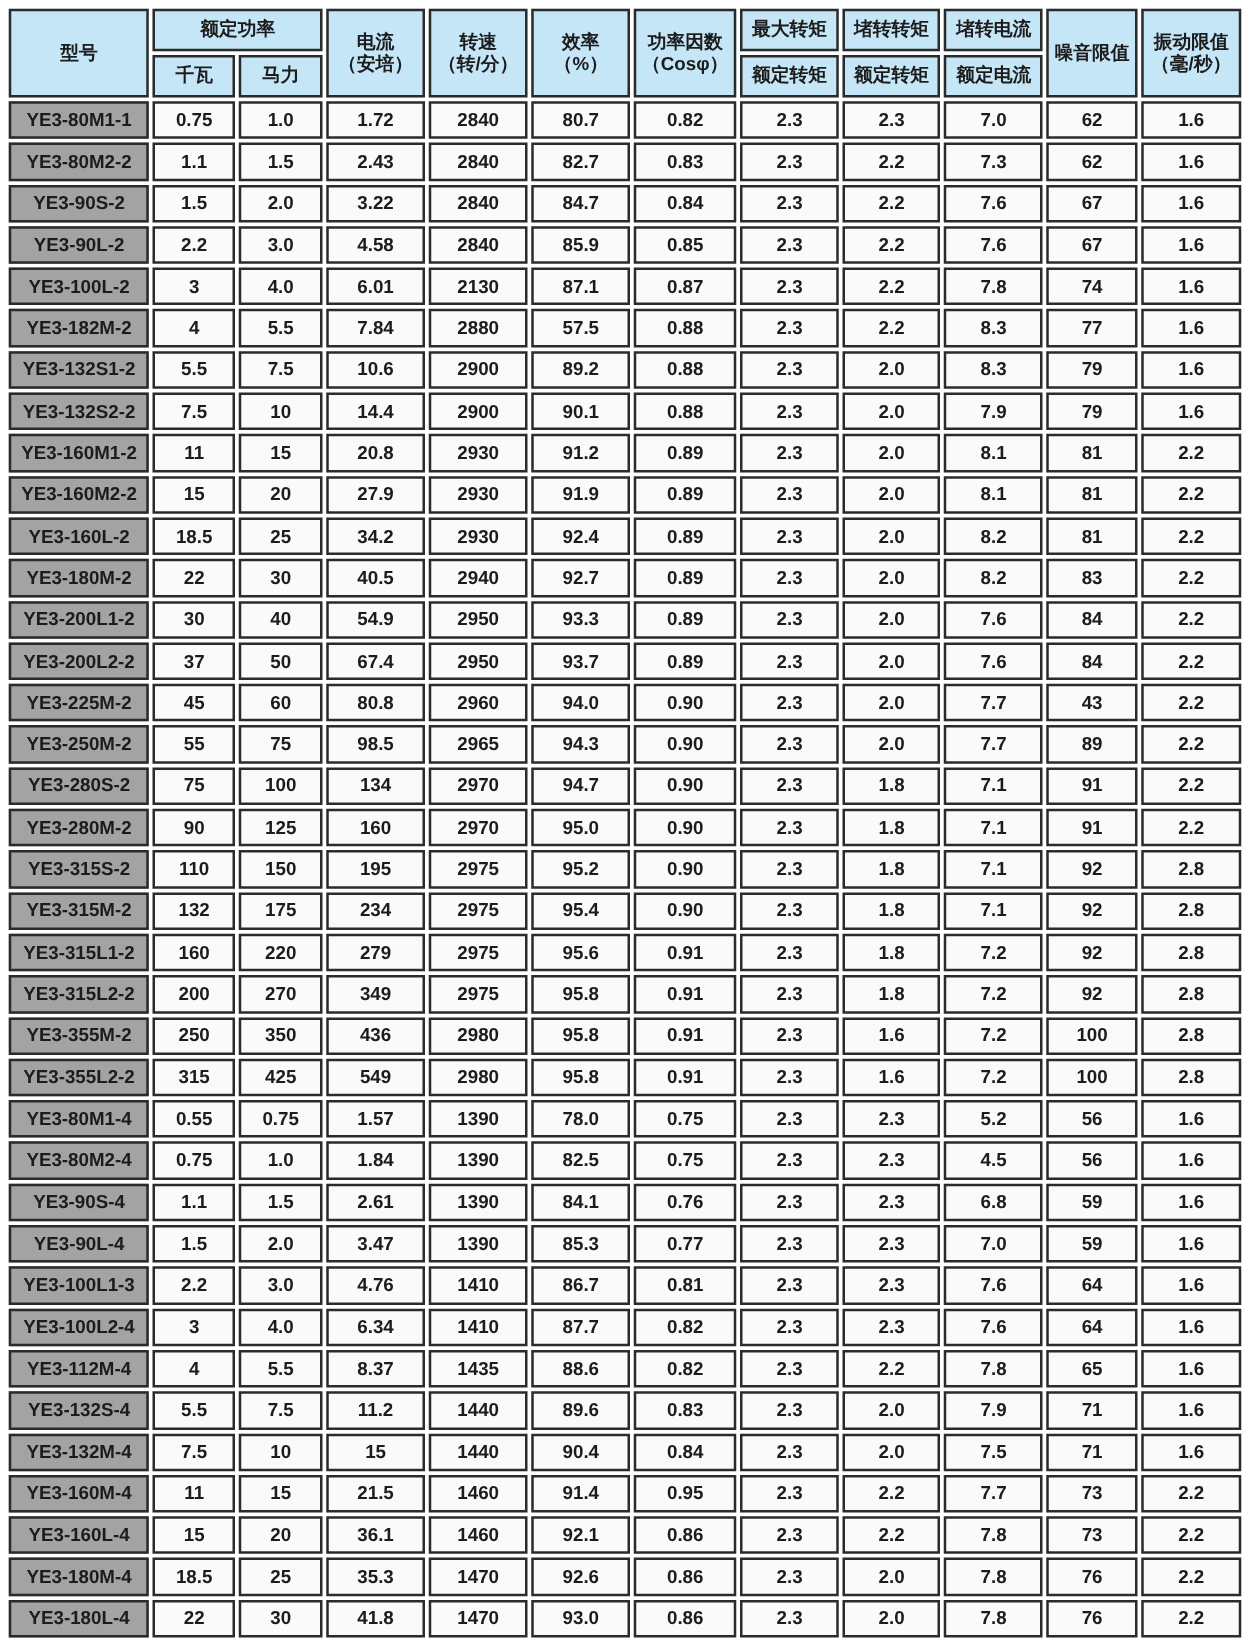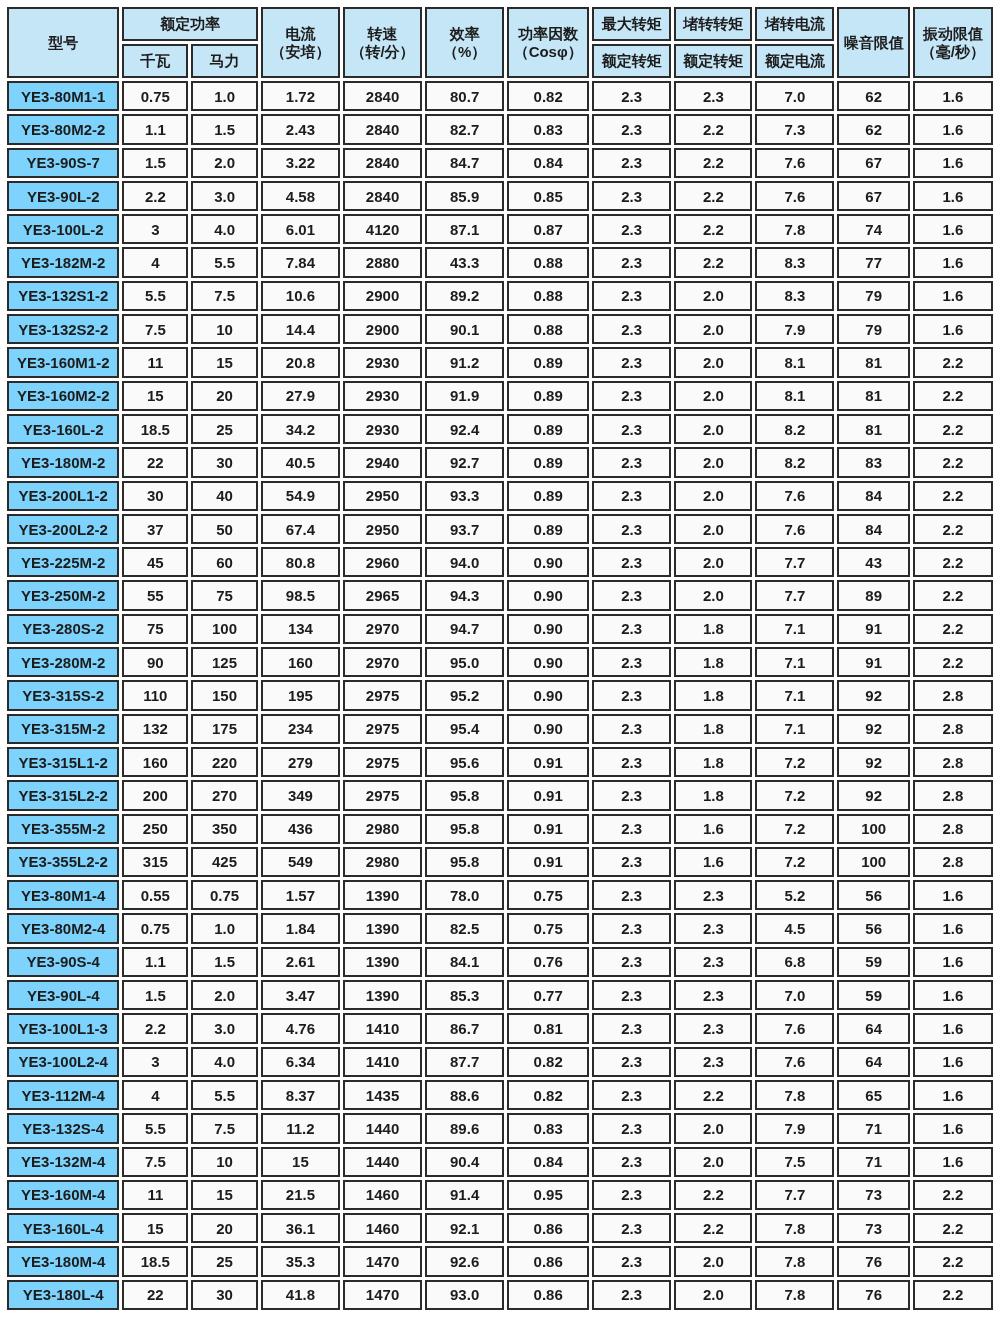--- a/index.html
+++ b/index.html
@@ -38,21 +38,21 @@
     font-size: 15px;
     height: 30px;
     line-height: 1.15;
   }
   table.spec td {
     background: #fafafa;
     font-size: 15px;
     height: 26px;
   }
   table.spec td.model {
-    background: #7dd3fc;
+    background: #a3a3a3;
   }
   .l { display: block; text-align: center; }
 </style>
 </head>
 <body>
 
 <div class="page">
   <table class="spec">
     <colgroup>
       <col style="width:11.8%">
@@ -128,21 +128,21 @@
           <td>2840</td>
           <td>82.7</td>
           <td>0.83</td>
           <td>2.3</td>
           <td>2.2</td>
           <td>7.3</td>
           <td>62</td>
           <td>1.6</td>
         </tr>
         <tr>
-          <td class="model">YE3-90S-7</td>
+          <td class="model">YE3-90S-2</td>
           <td>1.5</td>
           <td>2.0</td>
           <td>3.22</td>
           <td>2840</td>
           <td>84.7</td>
           <td>0.84</td>
           <td>2.3</td>
           <td>2.2</td>
           <td>7.6</td>
           <td>67</td>
@@ -160,36 +160,36 @@
           <td>2.2</td>
           <td>7.6</td>
           <td>67</td>
           <td>1.6</td>
         </tr>
         <tr>
           <td class="model">YE3-100L-2</td>
           <td>3</td>
           <td>4.0</td>
           <td>6.01</td>
-          <td>4120</td>
+          <td>2130</td>
           <td>87.1</td>
           <td>0.87</td>
           <td>2.3</td>
           <td>2.2</td>
           <td>7.8</td>
           <td>74</td>
           <td>1.6</td>
         </tr>
         <tr>
           <td class="model">YE3-182M-2</td>
           <td>4</td>
           <td>5.5</td>
           <td>7.84</td>
           <td>2880</td>
-          <td>43.3</td>
+          <td>57.5</td>
           <td>0.88</td>
           <td>2.3</td>
           <td>2.2</td>
           <td>8.3</td>
           <td>77</td>
           <td>1.6</td>
         </tr>
         <tr>
           <td class="model">YE3-132S1-2</td>
           <td>5.5</td>

